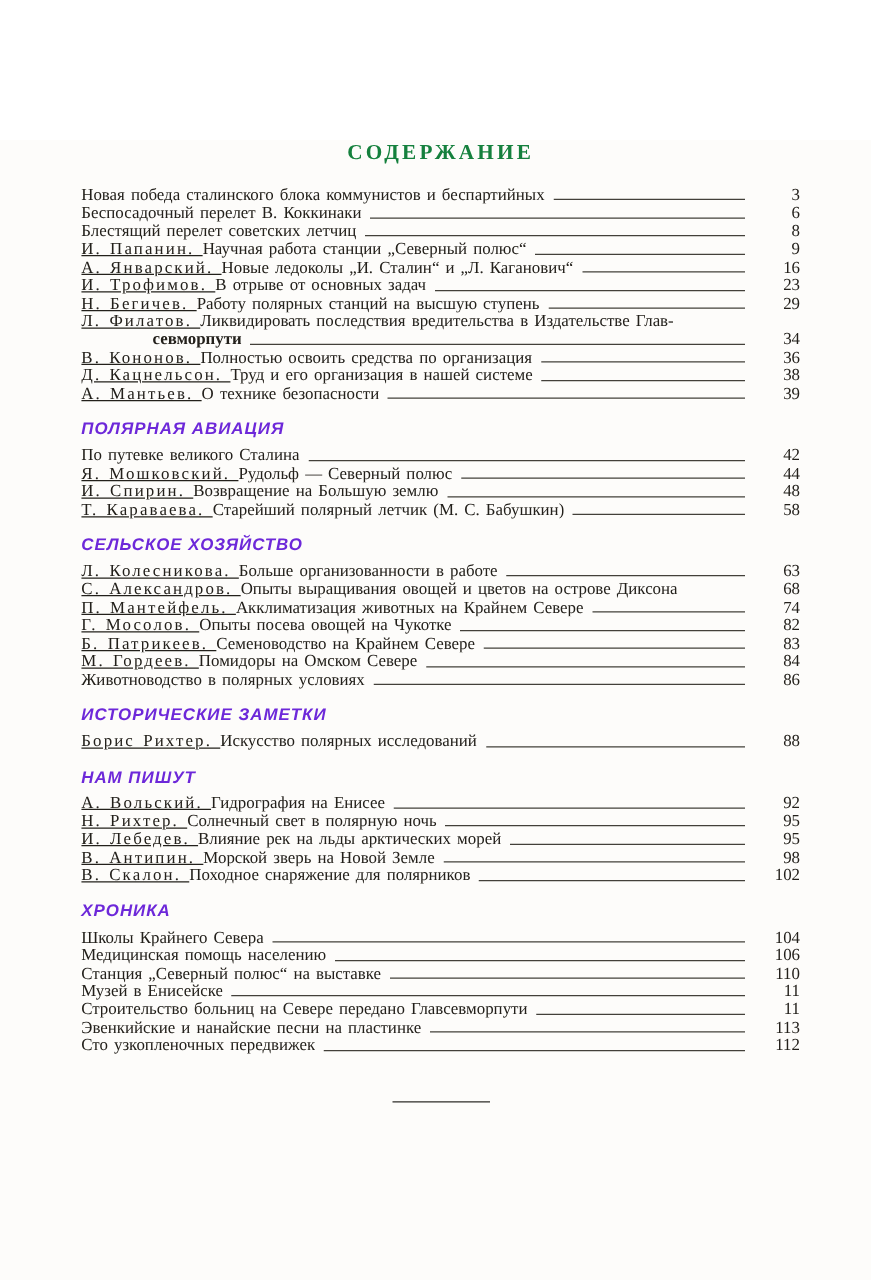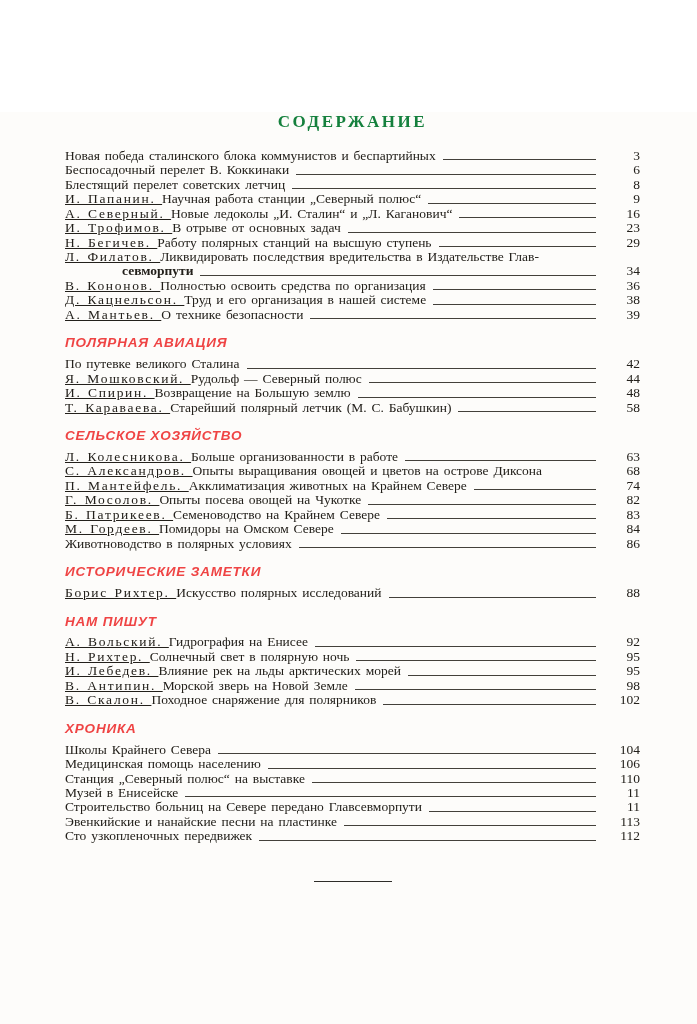--- a/index.html
+++ b/index.html
@@ -24,21 +24,21 @@
     margin: 112px 0 17px 0;
     font: bold 17px "Liberation Serif", "DejaVu Serif", serif;
     letter-spacing: 2.5px;
     text-align: center;
     color: #15803d;
   }
   .sec-heading {
     margin: 13px 0 7px 0;
     font: italic bold 13.5px "Liberation Sans", "DejaVu Sans", sans-serif;
     letter-spacing: 0.8px;
-    color: #ef4444;
+    color: #6d28d9;
     line-height: 15px;
   }
   section.first { margin-top: 0; }
   .row {
     display: flex;
     align-items: flex-end;
     white-space: nowrap;
     font-size: 13.5px;
     line-height: 14.45px;
     height: 14.45px;
@@ -89,21 +89,21 @@
           <span class="entry"><span>Блестящий перелет советских летчиц</span></span>
           <span class="leader"></span>
           <span class="pg">8</span>
         </div>
         <div class="row">
           <span class="entry"><span class="author">И. Папанин. </span><span>Научная работа станции „Северный полюс“</span></span>
           <span class="leader"></span>
           <span class="pg">9</span>
         </div>
         <div class="row">
-          <span class="entry"><span class="author">А. Северный. </span><span>Новые ледоколы „И. Сталин“ и „Л. Каганович“</span></span>
+          <span class="entry"><span class="author">А. Январский. </span><span>Новые ледоколы „И. Сталин“ и „Л. Каганович“</span></span>
           <span class="leader"></span>
           <span class="pg">16</span>
         </div>
         <div class="row">
           <span class="entry"><span class="author">И. Трофимов. </span><span>В отрыве от основных задач</span></span>
           <span class="leader"></span>
           <span class="pg">23</span>
         </div>
         <div class="row">
           <span class="entry"><span class="author">Н. Бегичев. </span><span>Работу полярных станций на высшую ступень</span></span>

